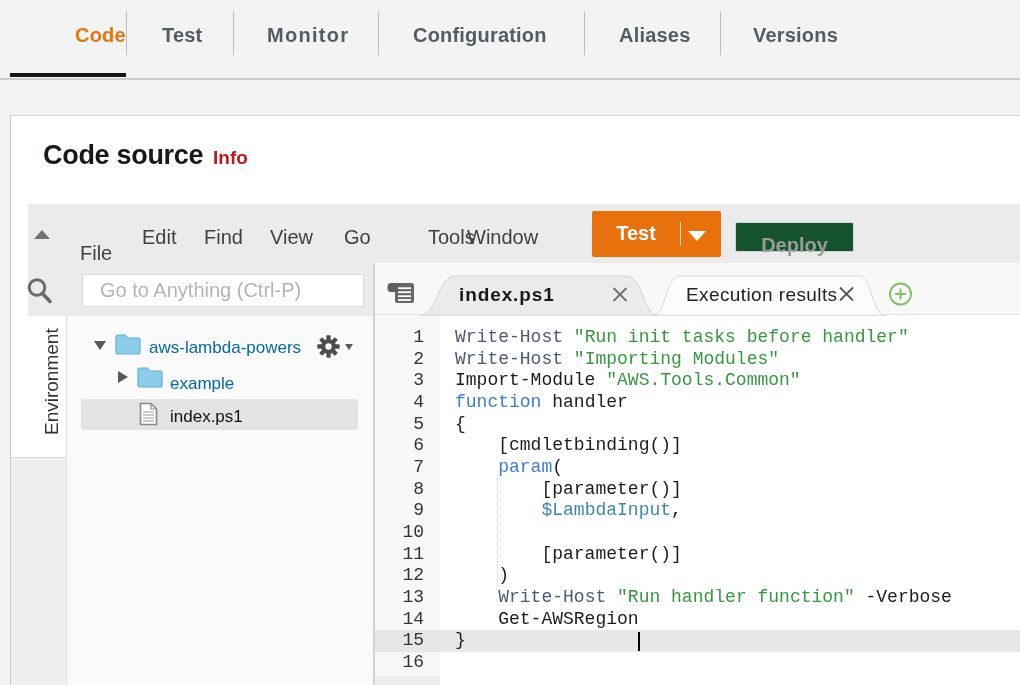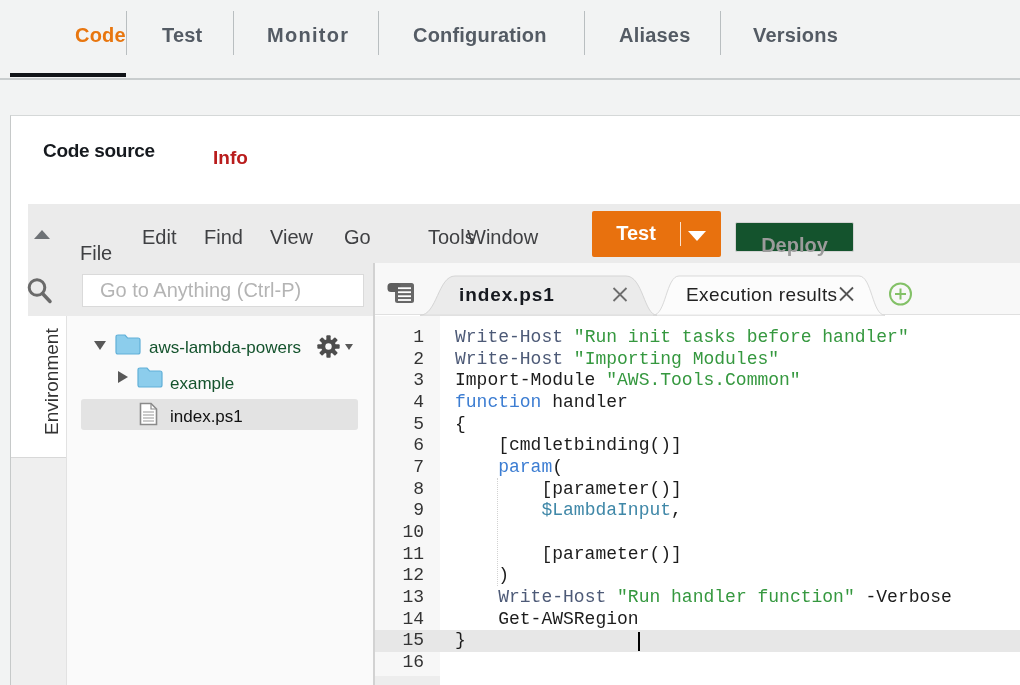--- a/index.html
+++ b/index.html
@@ -9,21 +9,21 @@
 
 
 .navtab { position:absolute; top:24px; font-size:20px; font-weight:bold; color:#545b64; letter-spacing:0.2px; }
 .navtab.active { color:#e8760f; }
 .navsep { position:absolute; top:11px; width:1px; height:44px; background:#b9bec0; }
 .nav-underline { position:absolute; left:10px; top:73px; width:116px; height:4px; background:#111418; }
 .nav-border { position:absolute; left:0; top:78px; width:1020px; height:2px; background:#c9cdce; }
 
 
 .panel { position:absolute; left:10px; top:115px; width:1010px; height:570px; background:#ffffff; border-left:1px solid #c6c9c9; border-top:1px solid #d5d8d8; }
-.heading { position:absolute; left:43px; top:140px; font-size:19px; font-weight:bold; color:#15191e; letter-spacing:-0.3px; }
+.heading { position:absolute; left:43px; top:140px; font-size:27px; font-weight:bold; color:#15191e; letter-spacing:-0.3px; }
 .infolink { position:absolute; left:213px; top:147px; font-size:19px; font-weight:bold; color:#b91c1c; }
 
 
 .toolbar { position:absolute; left:28px; top:204px; width:992px; height:59px; background:#ebebeb; }
 .collapse-arrow { position:absolute; left:34px; top:230px; width:0; height:0; border-left:8px solid transparent; border-right:8px solid transparent; border-bottom:9px solid #6e7276; }
 .menu { position:absolute; top:226px; font-size:20px; color:#3f4043; }
 .btn-test { position:absolute; left:592px; top:211px; width:129px; height:46px; background:#e8710e; border-radius:2px; }
 .btn-test .label { position:absolute; left:0; top:11px; width:88px; text-align:center; font-size:20px; font-weight:bold; color:#ffffff; }
 .btn-test .vline { position:absolute; left:88px; top:11px; width:1px; height:24px; background:rgba(255,255,255,0.8); }
 .btn-test .caret { position:absolute; left:96px; top:20px; width:0; height:0; border-left:9px solid transparent; border-right:9px solid transparent; border-top:10px solid #ffffff; }
@@ -36,21 +36,21 @@
 .searchbox { position:absolute; left:82px; top:274px; width:282px; height:33px; background:#ffffff; border:1px solid #dadada; font-size:20px; color:#b4b4b4; line-height:31px; padding-left:17px; }
 
 
 .rail-gray { position:absolute; left:11px; top:457px; width:55px; height:228px; background:#efefef; border-top:1px solid #d8d8d8; }
 .rail-line { position:absolute; left:66px; top:316px; width:1px; height:369px; background:#e2e2e2; }
 .envlabel { position:absolute; left:-1px; top:372px; width:106px; height:20px; line-height:20px; text-align:center; font-size:19px; color:#333333; transform:rotate(-90deg); }
 
 
 .tree { position:absolute; left:67px; top:316px; width:306px; height:369px; background:#fafafa; }
 .tsel { position:absolute; left:81px; top:399px; width:277px; height:31px; background:#e3e3e3; border-radius:3px; }
-.ttext { position:absolute; font-size:17px; color:#14532d; }
+.ttext { position:absolute; font-size:17px; color:#0369a1; }
 .caret-down { position:absolute; width:0; height:0; border-left:6px solid transparent; border-right:6px solid transparent; border-top:9px solid #585858; }
 .caret-right { position:absolute; width:0; height:0; border-top:6.5px solid transparent; border-bottom:6.5px solid transparent; border-left:10px solid #585858; }
 
 
 .editor { position:absolute; left:375px; top:316px; width:645px; height:369px; background:#ffffff; }
 .gutter { position:absolute; left:375px; top:316px; width:65px; height:369px; background:#f7f7f7; }
 .hl-line { position:absolute; left:375px; top:630px; width:645px; height:22px; background:#e7e7e7; }
 .lnums { position:absolute; left:375px; top:327px; width:49px; font-family:"Liberation Mono",monospace; font-size:18px; line-height:21.67px; color:#333333; text-align:right; white-space:pre; }
 .code { position:absolute; left:455px; top:327px; font-family:"Liberation Mono",monospace; font-size:18px; line-height:21.67px; color:#1c1c1c; white-space:pre; }
 .code .k { color:#3c7dd2; }

